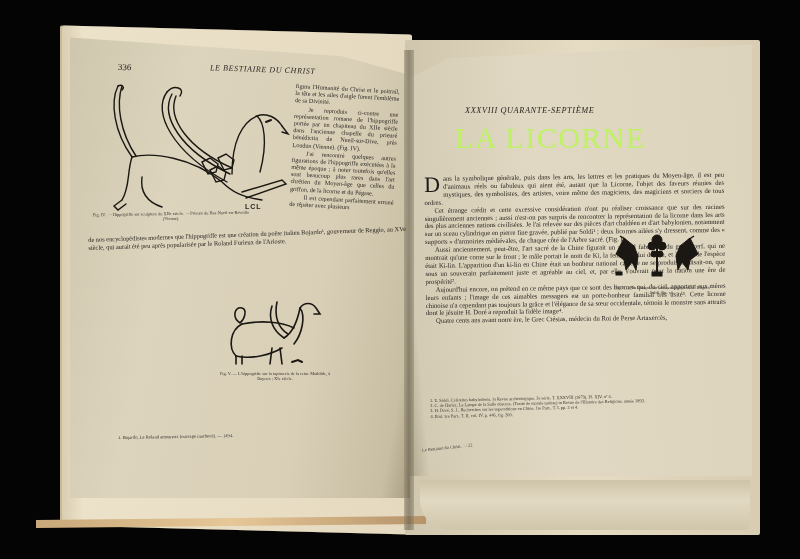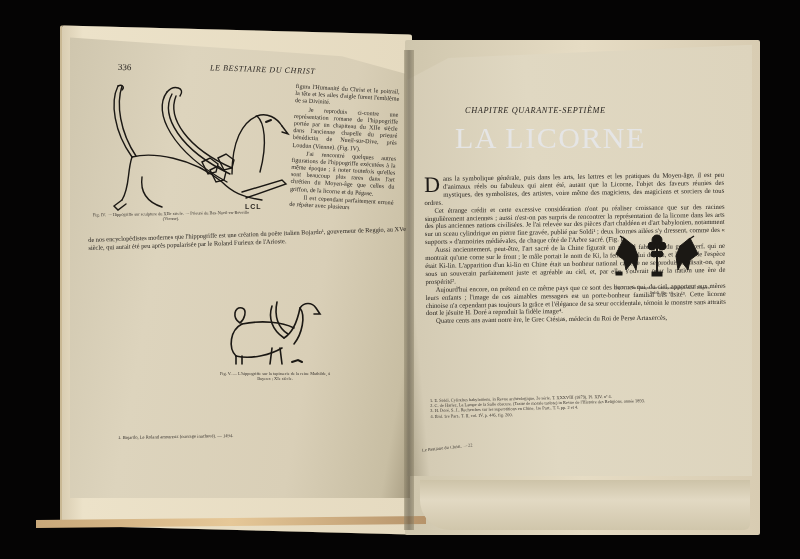--- a/index.html
+++ b/index.html
@@ -67,21 +67,21 @@
     transform: rotate(-2deg); transform-origin: left top;
   }
   .fig-caption { font-size: 4.4px; color: #3a3530; text-align: center; }
   .fig4-caption { left: 86px; top: 211px; width: 170px; transform: rotate(-1deg); }
   .fig5-caption { left: 215px; top: 371px; width: 120px; }
   .lcl { left: 245px; top: 203px; font-size: 7px; font-family: "Liberation Sans", sans-serif; font-weight: bold; letter-spacing: 1px; }
   .left-footnote { left: 118px; top: 433px; width: 240px; font-size: 4.6px; color: #3a3530; transform: rotate(-1deg); }
 
   
   .chapter-label { left: 465px; top: 106px; font-size: 8.3px; font-style: italic; letter-spacing: 0.6px; }
-  .chapter-title { left: 455px; top: 120px; font-size: 30px; letter-spacing: 1.5px; color: #e5e5e5; font-weight: normal; }
+  .chapter-title { left: 455px; top: 120px; font-size: 30px; letter-spacing: 1.5px; color: #bef264; font-weight: normal; }
   .section-title { left: 437px; top: 157px; font-size: 9.4px; letter-spacing: 0.3px; color: #1d1a17; }
   .right-body {
     left: 424px; top: 175px; width: 300px; font-size: 6.7px; text-align: justify;
     transform: rotate(-0.8deg); transform-origin: left top;
   }
   .right-body p { margin: 0; }
   .right-body p + p { text-indent: 10px; }
   .dropcap { float: left; font-size: 22px; line-height: 18px; margin: 1px 3px 0 0; color: #1d1a17; }
   .fig1-caption { left: 612px; top: 285px; width: 100px; }
   .right-footnotes {
@@ -160,21 +160,21 @@
       <path d="M55 4 C52 18, 56 30, 66 36"></path>
       <path d="M62 40 C72 34, 76 20, 78 10 C82 4, 90 4, 94 10 l4 6 l-6 0"></path>
       <path d="M78 10 C84 18, 80 36, 72 46"></path>
       <path d="M70 64 l6 -2 l4 2" stroke-width="2"></path>
     </g>
   </svg>
   <div class="txt fig-caption fig5-caption">Fig. V. — L'hippogriffe sur la tapisserie de la reine Mathilde, à Bayeux ; XIe siècle.</div>
 
   <div class="txt left-footnote">1. Bojardo, Le Roland amoureux (ouvrage inachevé). — 1494.</div>
 
-  <div class="txt chapter-label">CHAPITRE QUARANTE-SEPTIÈME</div>
+  <div class="txt chapter-label">XXXVIII QUARANTE-SEPTIÈME</div>
   <div class="txt chapter-title">LA LICORNE</div>
 
   <div class="txt right-body">
     <p><span class="dropcap">D</span><span>ans la symbolique générale, puis dans les arts, les lettres et les pratiques du Moyen-âge, il est peu d'animaux réels ou fabuleux qui aient été, autant que la Licorne, l'objet des faveurs réunies des mystiques, des symbolistes, des artistes, voire même des magiciens, des magiciens et sorciers de tous ordres.</span></p>
     <p>Cet étrange crédit et cette excessive considération n'ont pu réaliser croissance que sur des racines singulièrement anciennes ; aussi n'est-on pas surpris de rencontrer la représentation de la licorne dans les arts des plus anciennes nations civilisées. Je l'ai relevée sur des pièces d'art chaldéen et d'art babylonien, notamment sur un sceau cylindrique en pierre fine gravée, publié par Soldi¹ ; deux licornes ailées s'y dressent, comme des « supports » d'armoiries médiévales, de chaque côté de l'Arbre sacré. (Fig. I)</p>
     <p>Aussi anciennement, peut-être, l'art sacré de la Chine figurait un animal fabuleux, du genre cerf, qui ne montrait qu'une corne sur le front ; le mâle portait le nom de Ki, la femelle celui de Lin, et le nom de l'espèce était Ki-lin. L'apparition d'un ki-lin en Chine était un bonheur national car elle ne se produisait, disait-on, que sous un souverain parfaitement juste et agréable au ciel, et, par elle, s'ouvrait pour la nation une ère de prospérité².</p>
     <p>Aujourd'hui encore, on prétend en ce même pays que ce sont des licornes qui, du ciel, apportent aux mères leurs enfants ; l'image de ces aimables messagers est un porte-bonheur familial très usité³. Cette licorne chinoise n'a cependant pas toujours la grâce et l'élégance de sa sœur occidentale, témoin le monstre sans attraits dont le jésuite H. Doré a reproduit la fidèle image⁴.</p>
     <p>Quatre cents ans avant notre ère, le Grec Ctésias, médecin du Roi de Perse Artaxercès,</p>
   </div>
 

